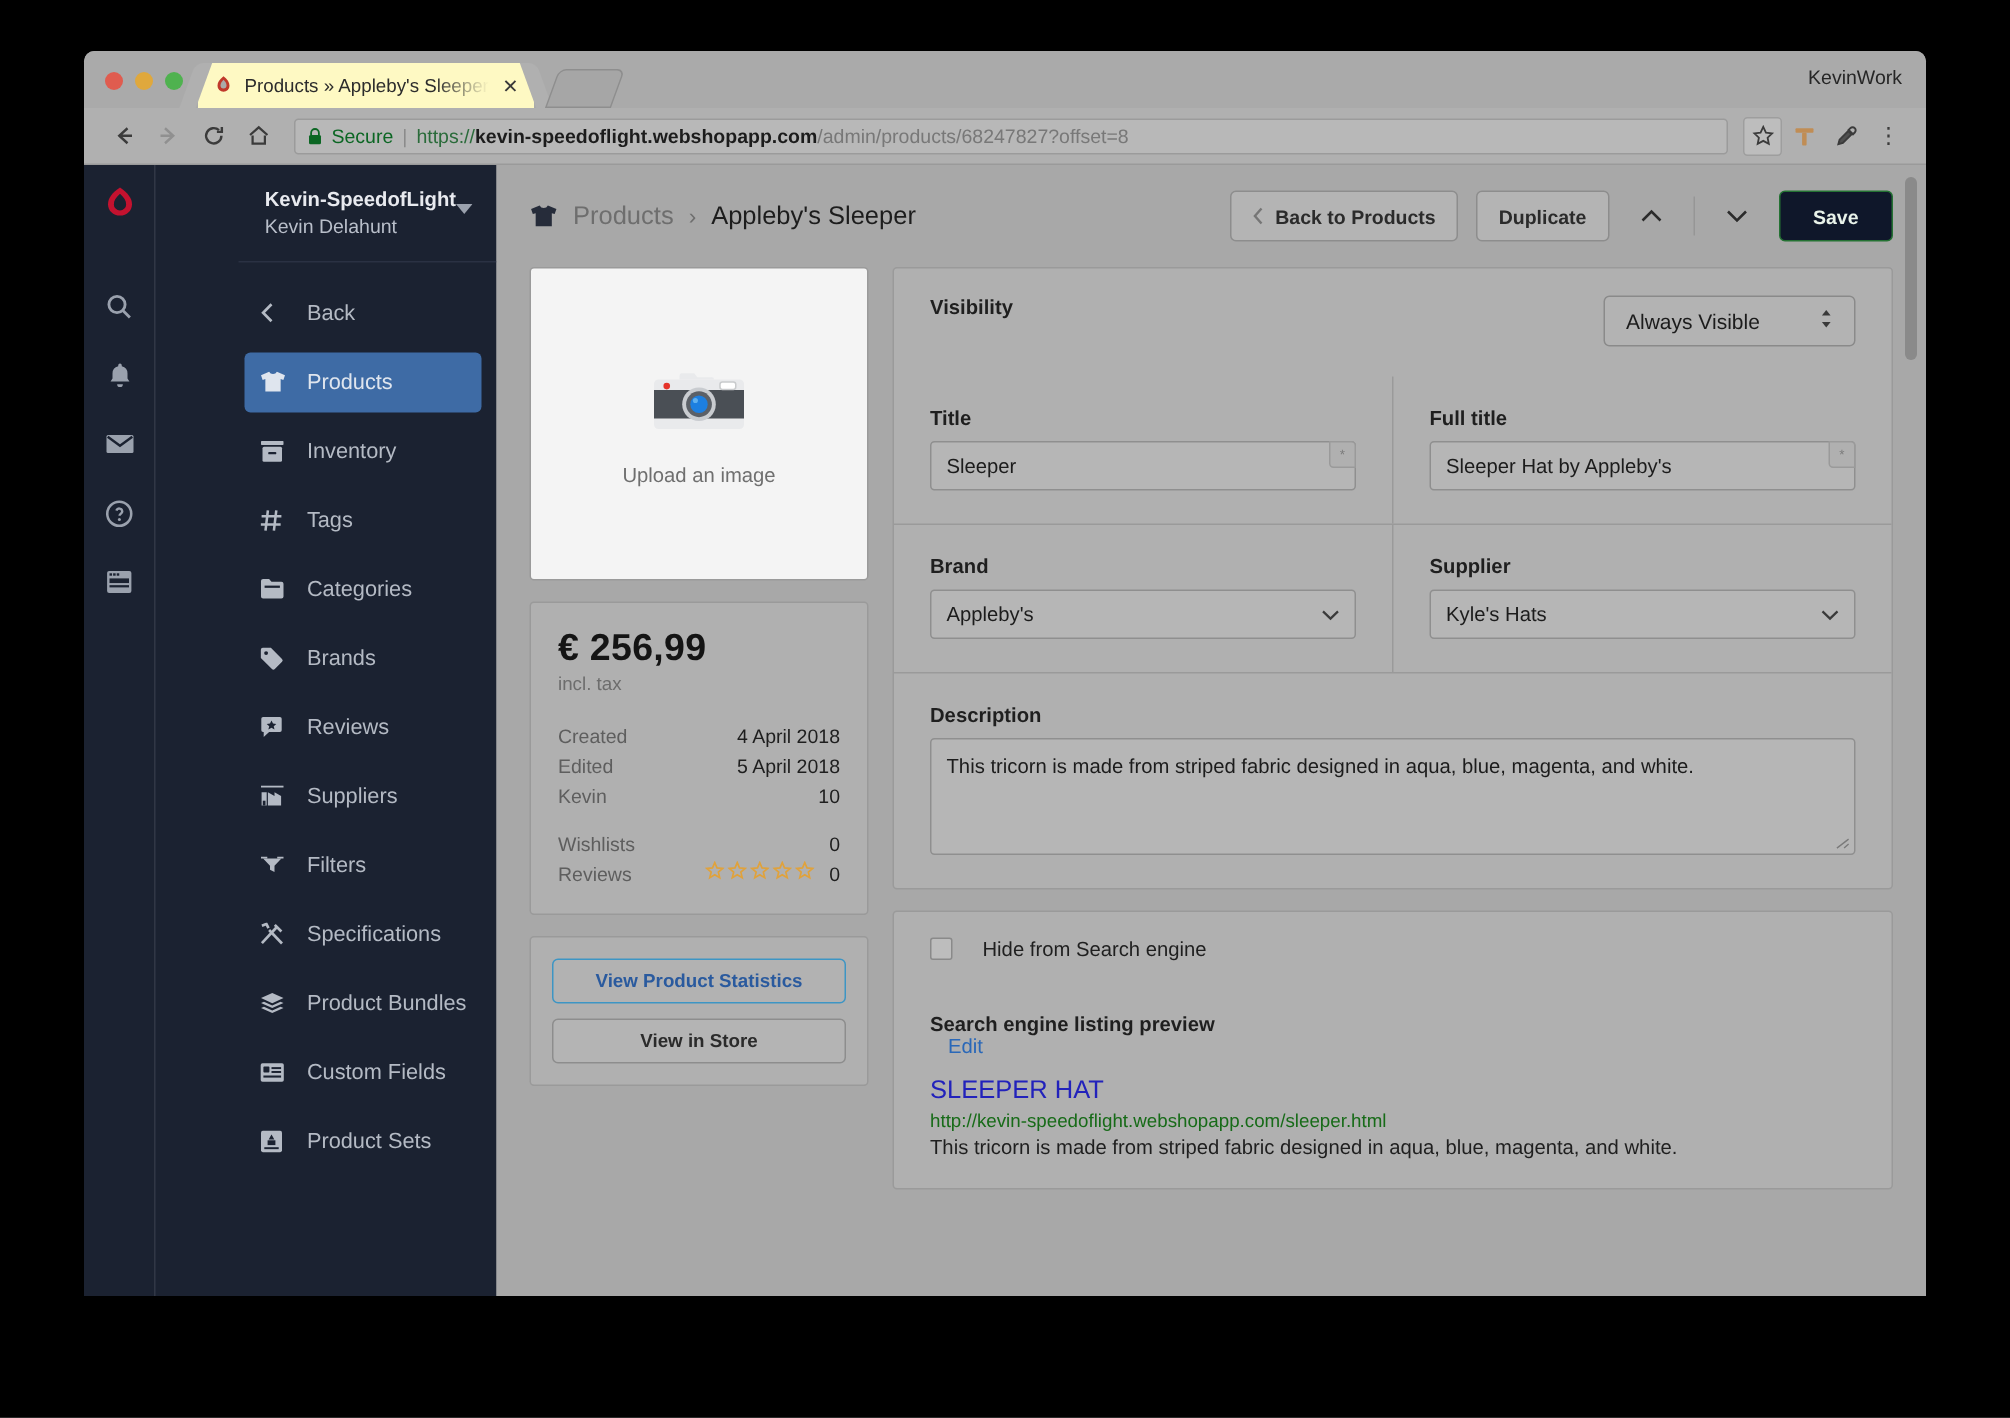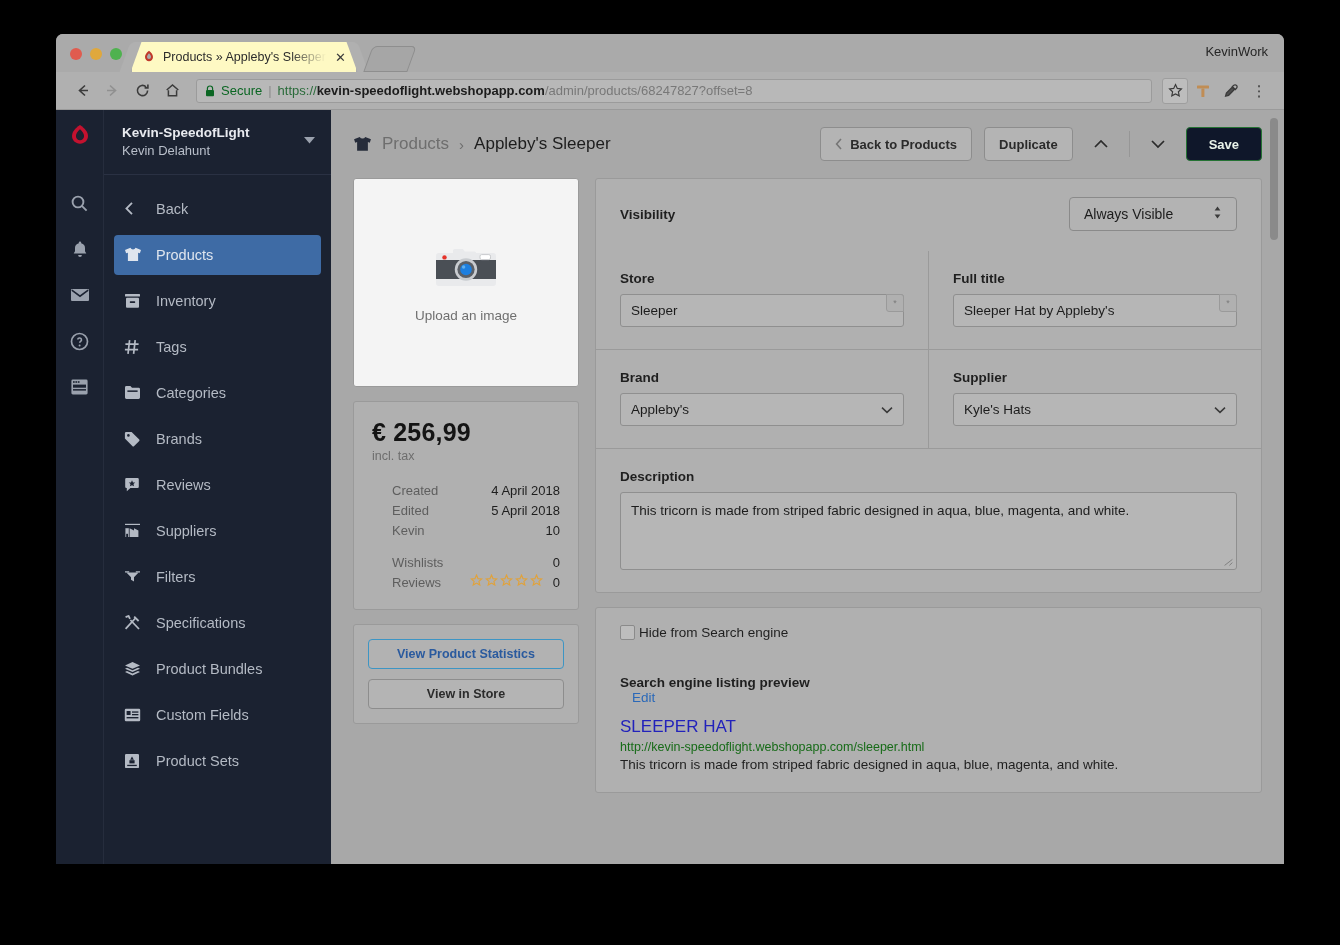--- a/index.html
+++ b/index.html
@@ -144,21 +144,21 @@
     width: 44px; height: 46px;
     display: flex; align-items: center; justify-content: center;
     color: #9aa1ad;
   }
 
   
   #nav {
     width: 228px; flex: 0 0 228px;
     background: #1b2231;
     border-left: 1px solid #262d3d;
-    display: flex; flex-direction: column;
+    display: flex; flex-direction: column; align-items: flex-end;
   }
   #shopheader {
     padding: 14px 16px 14px 18px;
     border-bottom: 1px solid #2a3143;
     display: flex; align-items: flex-start;
   }
   #shopheader .names { flex: 1 1 auto; }
   .shop-name { font-size: 13.5px; font-weight: 700; color: #e8eaef; line-height: 1.35; }
   .shop-user { font-size: 13px; color: #b9bfca; line-height: 1.35; }
   .caret-down { color: #9aa1ad; margin-top: 6px; }
@@ -245,21 +245,21 @@
     gap: 10px;
   }
   .upload-label { font-size: 13.5px; color: #6f6f6f; }
 
   #pricecard { padding: 16px 18px 16px 18px; }
   .price { font-size: 25px; font-weight: 700; color: #141414; letter-spacing: .2px; }
   .price-sub { font-size: 12.5px; color: #6d6d6d; margin-top: 2px; }
   .statlist { margin-top: 18px; }
   .stat-row {
     display: flex; align-items: flex-start;
-    font-size: 13px; line-height: 20px; margin-left: 20px;
+    font-size: 13px; line-height: 20px;
   }
   .stat-key { color: #5e5e5e; flex: 1 1 auto; }
   .stat-val { color: #1e1e1e; }
   .stat-gap { height: 12px; }
   .stars { display: flex; gap: 2px; margin-right: 10px; }
 
   #actioncard { padding: 14px 14px; }
   .btn-wide {
     width: 100%; height: 30px;
     display: flex; align-items: center; justify-content: center;
@@ -285,21 +285,21 @@
   .row { display: flex; }
   .row + .row { border-top: 1px solid #9a9a9a; }
   .cell { flex: 1 1 0; padding: 20px 24px 22px 24px; }
   .cell + .cell { border-left: 1px solid #9a9a9a; }
   .cell.full { flex: 1 1 100%; }
   .field-label {
     font-size: 13.5px; font-weight: 700; color: #1f1f1f;
     margin-bottom: 8px;
   }
   .visrow {
-    display: flex; align-items: center;
+    display: flex; align-items: flex-start;
     padding: 18px 24px 20px 24px;
   }
   .visrow .field-label { margin-bottom: 0; flex: 1 1 auto; }
 
   .input {
     position: relative;
     height: 33px;
     background: #b6b6b6;
     border: 1px solid #8f8f8f;
     border-radius: 3px;
@@ -348,21 +348,21 @@
     line-height: 1.45;
   }
   .resizer {
     position: absolute; right: 2px; bottom: 2px;
     width: 10px; height: 10px;
     color: #7a7a7a; font-size: 10px; line-height: 10px;
   }
 
   
   .checkrow {
-    display: flex; align-items: center; gap: 4px;
+    display: flex; align-items: center; gap: 20px;
     padding: 17px 24px;
   }
   .checkbox {
     width: 15px; height: 15px;
     border: 1px solid #8a8a8a; border-radius: 2px;
     background: #bdbdbd;
   }
   .checkrow .lbl { font-size: 13.5px; color: #1f1f1f; }
   .seo-body { padding: 18px 24px 20px 24px; }
   .seo-head { display: flex; align-items: flex-start; flex-direction: column; }
@@ -810,21 +810,21 @@
                   <svg width="9" height="15" viewBox="0 0 9 15" fill="#3a3a3a">
                       <path d="M4.5 1.6 7.4 5.4H1.6z"></path>
                       <path d="M4.5 13.4 1.6 9.6h5.8z"></path>
                     </svg>
                 </span>
               </div>
             </div>
 
             <div class="row">
               <div class="cell">
-                <div class="field-label">Store</div>
+                <div class="field-label">Title</div>
                 <div class="input">
                   <span>Sleeper</span>
                   <span class="lang-badge">*</span>
                 </div>
               </div>
               <div class="cell">
                 <div class="field-label">Full title</div>
                 <div class="input">
                   <span>Sleeper Hat by Appleby's</span>
                   <span class="lang-badge">*</span>

